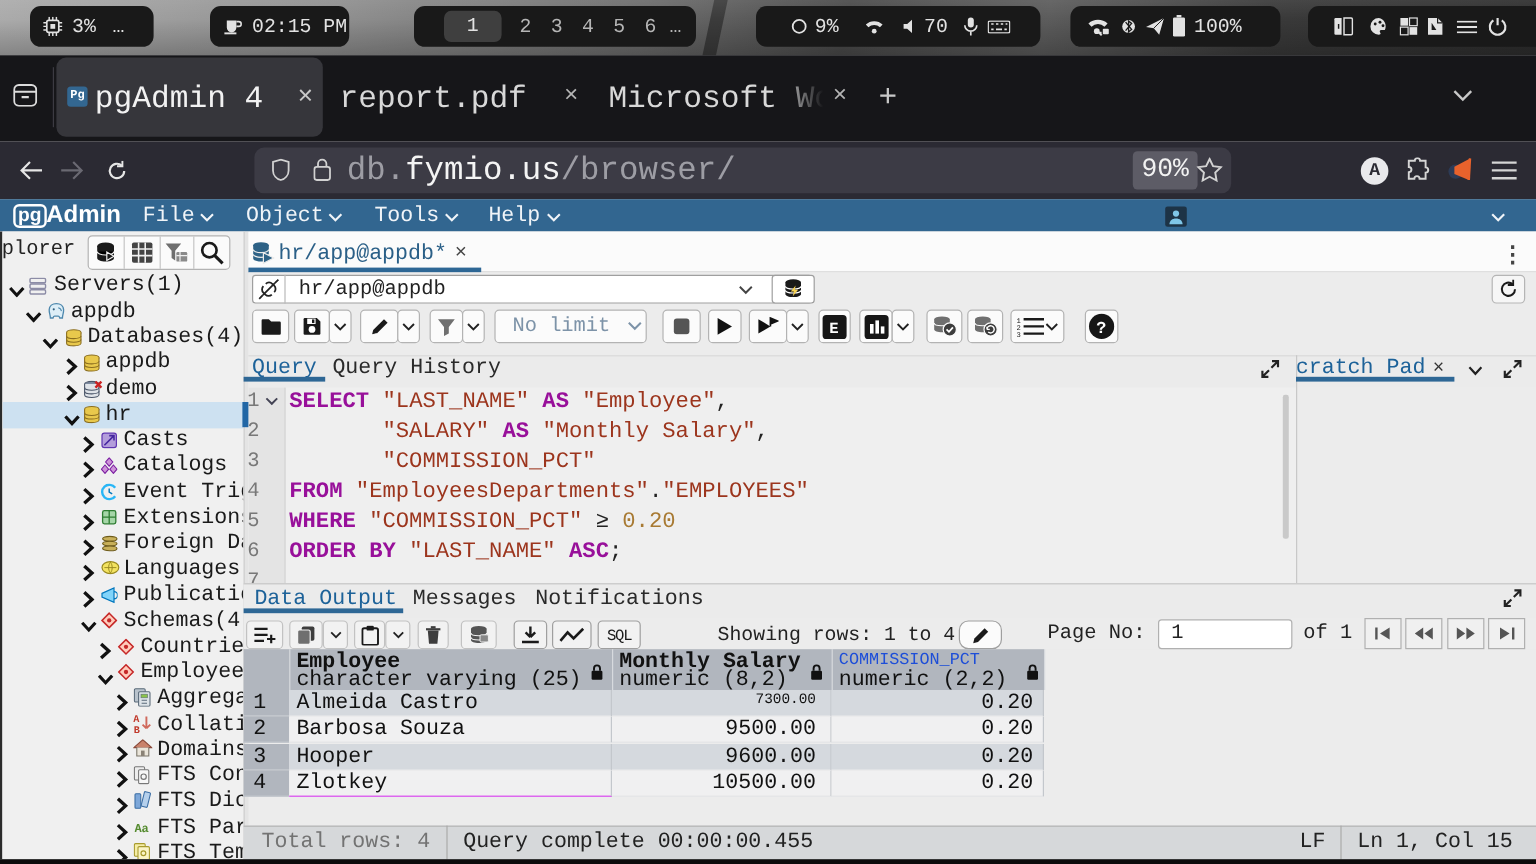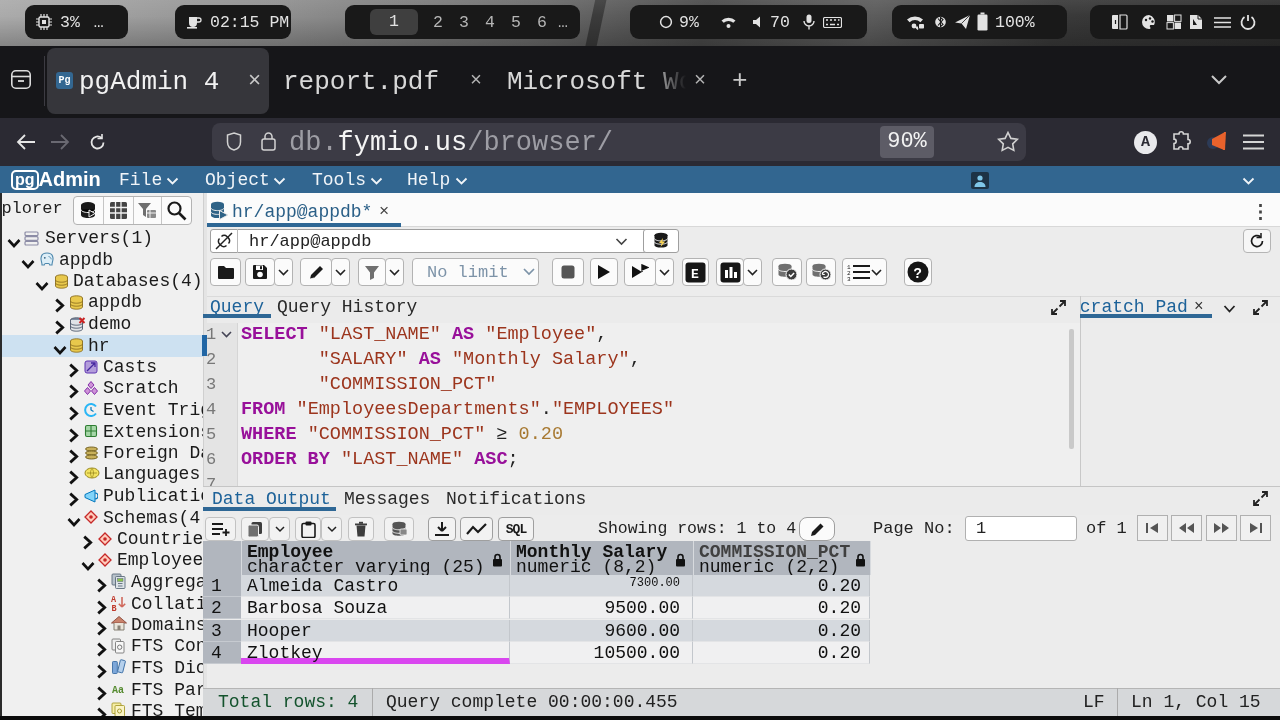--- a/index.html
+++ b/index.html
@@ -159,21 +159,21 @@
     </svg>
 <div class="a" style="left:212px;top:123px;width:814px;height:38px;background:#3c3b45;border-radius:8px"></div>
 <svg class="a" style="left:226px;top:132px" width="16" height="19" viewBox="0 0 16 19">
       <path d="M8 1l6.5 2v7c0 4-3 7-6.5 8-3.5-1-6.5-4-6.5-8V3z" fill="none" stroke="#d2d2d2" stroke-width="1.5"></path>
     </svg>
 <svg class="a" style="left:261px;top:131px" width="15" height="20" viewBox="0 0 15 20">
       <rect x="1" y="8" width="13" height="11" rx="2" fill="none" stroke="#d2d2d2" stroke-width="1.5"></rect>
       <path d="M4 8V5.5a3.5 3.5 0 0 1 7 0V8" fill="none" stroke="#d2d2d2" stroke-width="1.5"></path>
     </svg>
 <span class="a" style="left:289px;top:128px;font-size:27px;color:#9d9da4">db.<span style="color:#f4f4f4">fymio.us</span><span style="color:#9d9da4">/browser/</span></span>
-<div class="a" style="left:880px;top:126px;width:54px;height:32px;background:#5d5c66;border-radius:4px;color:#f2f2f2;font-size:22px;text-align:center;line-height:31px">90%</div>
+<div class="a" style="left:944px;top:126px;width:54px;height:32px;background:#5d5c66;border-radius:4px;color:#f2f2f2;font-size:22px;text-align:center;line-height:31px">90%</div>
 <svg class="a" style="left:997px;top:131px" width="22" height="21" viewBox="0 0 22 21">
       <path d="M11 1.5l2.9 5.9 6.5.9-4.7 4.6 1.1 6.5L11 16.3l-5.8 3.1 1.1-6.5L1.6 8.3l6.5-.9z" fill="none" stroke="#d2d2d2" stroke-width="1.6"></path>
     </svg>
 <div class="a" style="left:1134px;top:131px;width:23px;height:23px;background:#e9e9ec;border-radius:50%;color:#2b2a33;font-size:15px;font-weight:bold;text-align:center;line-height:23px">A</div>
 <svg class="a" style="left:1170px;top:131px" width="23" height="23" viewBox="0 0 23 23">
       <path d="M9 3a2.2 2.2 0 0 1 4.4 0H18v5.5a2.2 2.2 0 0 1 0 4.4V18h-5a2.2 2.2 0 0 0-4.4 0H4v-5.5a2.2 2.2 0 0 0 0-4.4V3z" fill="none" stroke="#d5d5d5" stroke-width="1.6"></path>
     </svg>
 <svg class="a" style="left:1205px;top:130px" width="25" height="25" viewBox="0 0 25 25">
       <circle cx="8" cy="13" r="6" fill="#2c3b57"></circle>
       <path d="M7 9l13-7-1 18-12-5z" fill="#e8622c"></path>
@@ -307,21 +307,21 @@
         </svg>
 <span class="a" style="left:101px;top:165px;font-size:18px;line-height:19px;color:#1a1a1a;white-space:nowrap">Casts</span>
 <svg class="a" style="left:67px;top:191px" width="10" height="15" viewBox="0 0 9 14">
           <path d="M1 1.5l6 5.5-6 5.5" fill="none" stroke="#111" stroke-width="2.6"></path>
         </svg>
 <svg class="a" style="left:82px;top:188.0px" width="14" height="14" viewBox="0 0 14 14">
           <path d="M7 0.5L10 4 7 7.5 4 4z" fill="#ce93d8" stroke="#7b1fa2" stroke-width="0.9"></path>
           <path d="M3.5 6.5L6.5 10 3.5 13.5 0.5 10z" fill="#ce93d8" stroke="#7b1fa2" stroke-width="0.9"></path>
           <path d="M10.5 6.5L13.5 10 10.5 13.5 7.5 10z" fill="#ce93d8" stroke="#7b1fa2" stroke-width="0.9"></path>
         </svg>
-<span class="a" style="left:101px;top:186px;font-size:18px;line-height:19px;color:#1a1a1a;white-space:nowrap">Scratch</span>
+<span class="a" style="left:101px;top:186px;font-size:18px;line-height:19px;color:#1a1a1a;white-space:nowrap">Catalogs</span>
 <svg class="a" style="left:67px;top:213px" width="10" height="15" viewBox="0 0 9 14">
           <path d="M1 1.5l6 5.5-6 5.5" fill="none" stroke="#111" stroke-width="2.6"></path>
         </svg>
 <svg class="a" style="left:82px;top:209.5px" width="14" height="14" viewBox="0 0 14 14">
           <path d="M12 3.5A6 6 0 1 0 12 10.5" fill="none" stroke="#29b6f6" stroke-width="2"></path>
           <path d="M7 4v3l2.5 1.5" stroke="#0277bd" stroke-width="1.2" fill="none"></path>
         </svg>
 <span class="a" style="left:101px;top:208px;font-size:18px;line-height:19px;color:#1a1a1a;white-space:nowrap">Event Triggers</span>
 <svg class="a" style="left:67px;top:235px" width="10" height="15" viewBox="0 0 9 14">
           <path d="M1 1.5l6 5.5-6 5.5" fill="none" stroke="#111" stroke-width="2.6"></path>
@@ -700,21 +700,21 @@
         <path d="M8 1v9M8 10l-4-4M8 10l4-4" stroke="#1a1a1a" stroke-width="2"></path>
         <path d="M1 13h14v2H1z" fill="#1a1a1a"></path>
       </svg>
     </div>
 <div class="a" style="left:460px;top:517px;width:33px;height:24px;background:#f2f2f2;border:1px solid #9f9f9f;border-radius:4px;display:flex;align-items:center;justify-content:center">
       <svg width="22" height="13" viewBox="0 0 22 13">
         <path d="M1 11l6-7 5 5 8-8" fill="none" stroke="#1a1a1a" stroke-width="2.2"></path>
       </svg>
     </div>
 <div class="a" style="left:498px;top:517px;width:36px;height:24px;background:#f2f2f2;border:1px solid #9f9f9f;border-radius:4px;display:flex;align-items:center;justify-content:center">
-      <span style="font-size:13px;font-weight:bold;color:#1a1a1a;letter-spacing:-1px">SQL</span>
+      <span style="font-size:13px;font-weight:normal;color:#1a1a1a;letter-spacing:-1px">SQL</span>
     </div>
 <span class="a" style="left:598px;top:519px;font-size:16.5px;color:#222">Showing rows: 1 to 4</span>
 <div class="a" style="left:799px;top:517px;width:36px;height:24px;background:#fbfbfb;border:1px solid #9f9f9f;border-radius:8px;display:flex;align-items:center;justify-content:center">
       <svg width="17" height="17" viewBox="0 0 17 17">
         <path d="M2 15l1-4 8.5-8.5 3 3L6 14z" fill="#1a1a1a"></path>
       </svg>
     </div>
 <span class="a" style="left:873px;top:519px;font-size:17px;color:#222">Page No:</span>
 <div class="a" style="left:965px;top:516px;width:112px;height:25px;background:#fff;border:1px solid #b0b0b0;border-radius:3px"></div>
 <span class="a" style="left:976px;top:519px;font-size:17px;color:#222">1</span>
@@ -755,21 +755,21 @@
       </svg>
     </div>
 <span class="a" style="left:516px;top:542px;font-size:18px;font-weight:bold;color:#111">Monthly Salary</span>
 <span class="a" style="left:516px;top:557px;font-size:18px;color:#111">numeric (8,2)</span>
 <div class="a" style="left:675px;top:553px">
       <svg width="11" height="14" viewBox="0 0 11 14">
         <rect x="1" y="6" width="9" height="7.5" rx="1" fill="#111"></rect>
         <path d="M3 6V4a2.5 2.5 0 0 1 5 0v2" fill="none" stroke="#111" stroke-width="1.6"></path>
       </svg>
     </div>
-<span class="a" style="left:699px;top:542px;font-size:18px;font-weight:bold;color:#404040">COMMISSION_PCT</span>
+<span class="a" style="left:699px;top:542px;font-size:14px;font-weight:normal;color:#1d4ed8">COMMISSION_PCT</span>
 <span class="a" style="left:699px;top:557px;font-size:18px;color:#111">numeric (2,2)</span>
 <div class="a" style="left:855px;top:553px">
       <svg width="11" height="14" viewBox="0 0 11 14">
         <rect x="1" y="6" width="9" height="7.5" rx="1" fill="#111"></rect>
         <path d="M3 6V4a2.5 2.5 0 0 1 5 0v2" fill="none" stroke="#111" stroke-width="1.6"></path>
       </svg>
     </div>
 <div class="a" style="left:203px;top:575px;width:38px;height:22px;background:#b1b6be;border-bottom:1px solid #c6cad0">
       <span style="position:absolute;left:8px;top:1px;font-size:18px;color:#111">1</span>
     </div>
@@ -802,31 +802,31 @@
     </div>
 <div class="a" style="left:510px;top:620px;width:183px;height:22px;background:#d5d9de;border-right:1px solid #c3c7cc;border-bottom:1px solid #e3e4e6;text-align:right">
       <span style="position:absolute;right:12px;top:1px;font-size:18px;color:#111">9600.00</span>
     </div>
 <div class="a" style="left:693px;top:620px;width:177px;height:22px;background:#d5d9de;border-right:1px solid #c3c7cc;border-bottom:1px solid #e3e4e6">
       <span style="position:absolute;right:8px;top:1px;font-size:18px;color:#111">0.20</span>
     </div>
 <div class="a" style="left:203px;top:642px;width:38px;height:22px;background:#b1b6be;border-bottom:1px solid #c6cad0">
       <span style="position:absolute;left:8px;top:1px;font-size:18px;color:#111">4</span>
     </div>
-<div class="a" style="left:241px;top:642px;width:269px;height:22px;background:#f0f0f1;border-right:1px solid #c3c7cc;border-bottom:6px solid #d946ef">
+<div class="a" style="left:241px;top:642px;width:269px;height:22px;background:#f0f0f1;border-right:1px solid #c3c7cc;border-bottom:1px solid #d946ef">
       <span style="position:absolute;left:6px;top:1px;font-size:18px;color:#111">Zlotkey</span>
     </div>
 <div class="a" style="left:510px;top:642px;width:183px;height:22px;background:#f0f0f1;border-right:1px solid #c3c7cc;border-bottom:1px solid #e3e4e6;text-align:right">
       <span style="position:absolute;right:12px;top:1px;font-size:18px;color:#111">10500.00</span>
     </div>
 <div class="a" style="left:693px;top:642px;width:177px;height:22px;background:#f0f0f1;border-right:1px solid #c3c7cc;border-bottom:1px solid #e3e4e6">
       <span style="position:absolute;right:8px;top:1px;font-size:18px;color:#111">0.20</span>
     </div>
 <div class="a" style="left:203px;top:688px;width:1077px;height:28px;background:#d6d8da;border-top:1px solid #b5b5b5"></div>
-<span class="a" style="left:218px;top:692px;font-size:18px;color:#14532d">Total rows: 4</span>
+<span class="a" style="left:218px;top:692px;font-size:18px;color:#737373">Total rows: 4</span>
 <div class="a" style="left:372px;top:688px;width:1px;height:28px;background:#ababab"></div>
 <span class="a" style="left:386px;top:692px;font-size:18px;color:#222">Query complete 00:00:00.455</span>
 <span class="a" style="left:1083px;top:692px;font-size:18px;color:#222">LF</span>
 <div class="a" style="left:1117px;top:688px;width:1px;height:28px;background:#ababab"></div>
 <span class="a" style="left:1131px;top:692px;font-size:18px;color:#222">Ln 1, Col 15</span>
 <div class="a" style="left:202px;top:335px;width:5px;height:21px;background:#2166a5"></div>
 <div class="a" style="left:0;top:716px;width:1280px;height:4px;background:#0c0c0c"></div>
 </div>
 
 </body></html>

